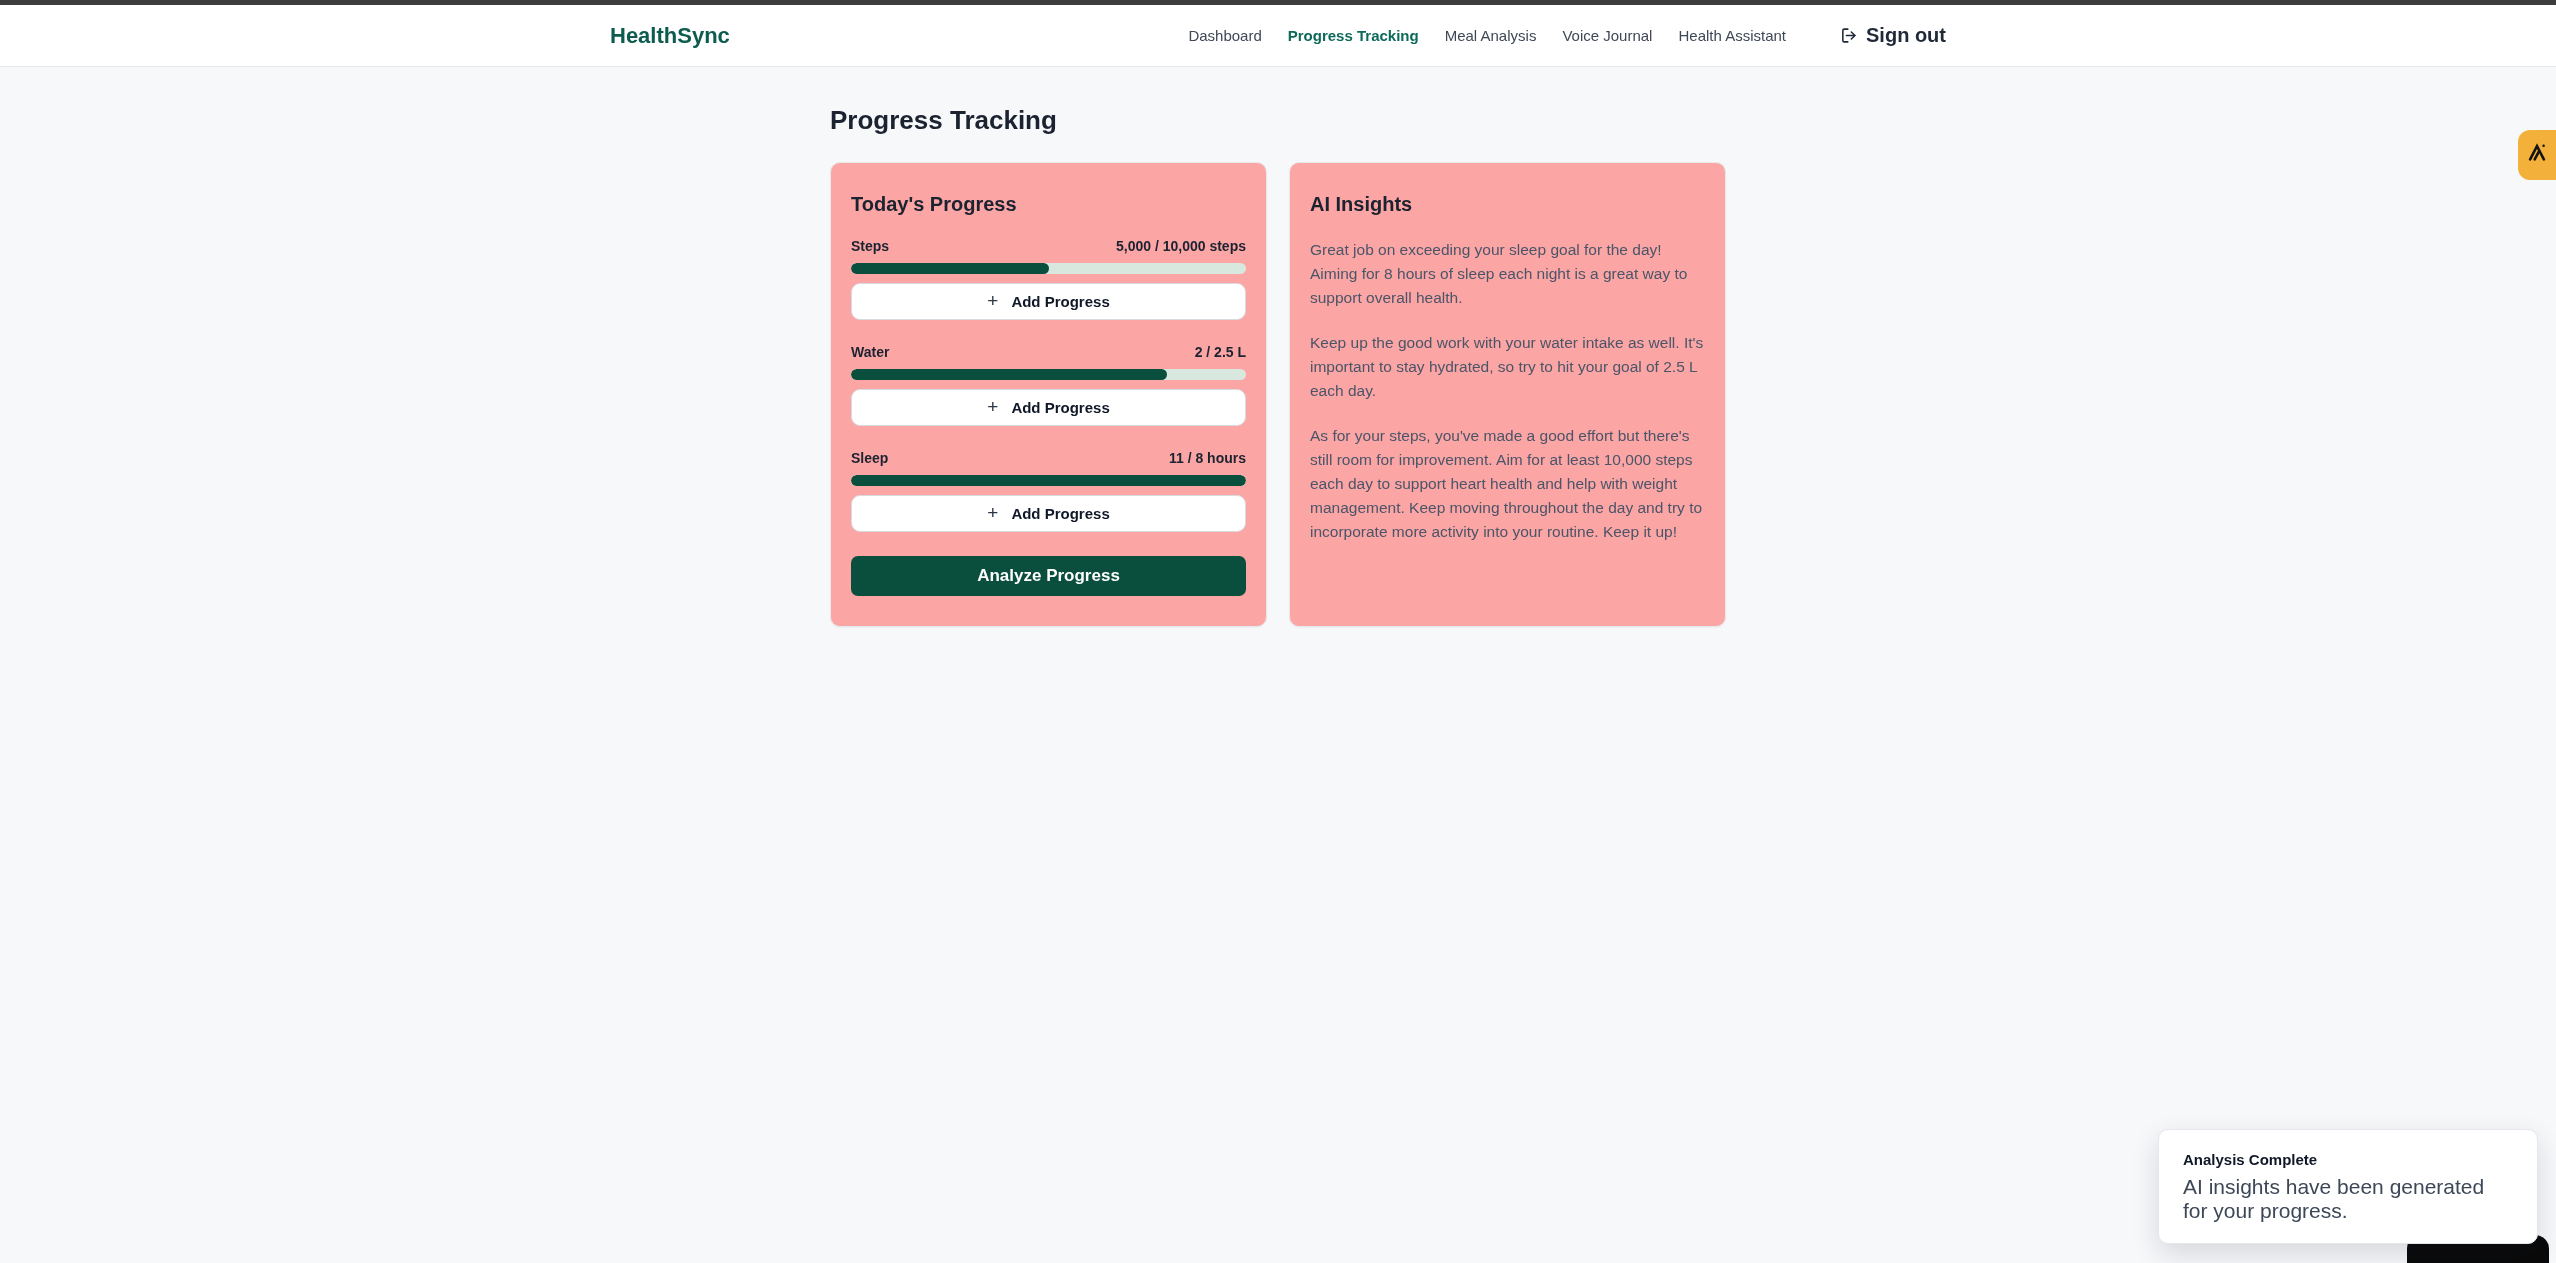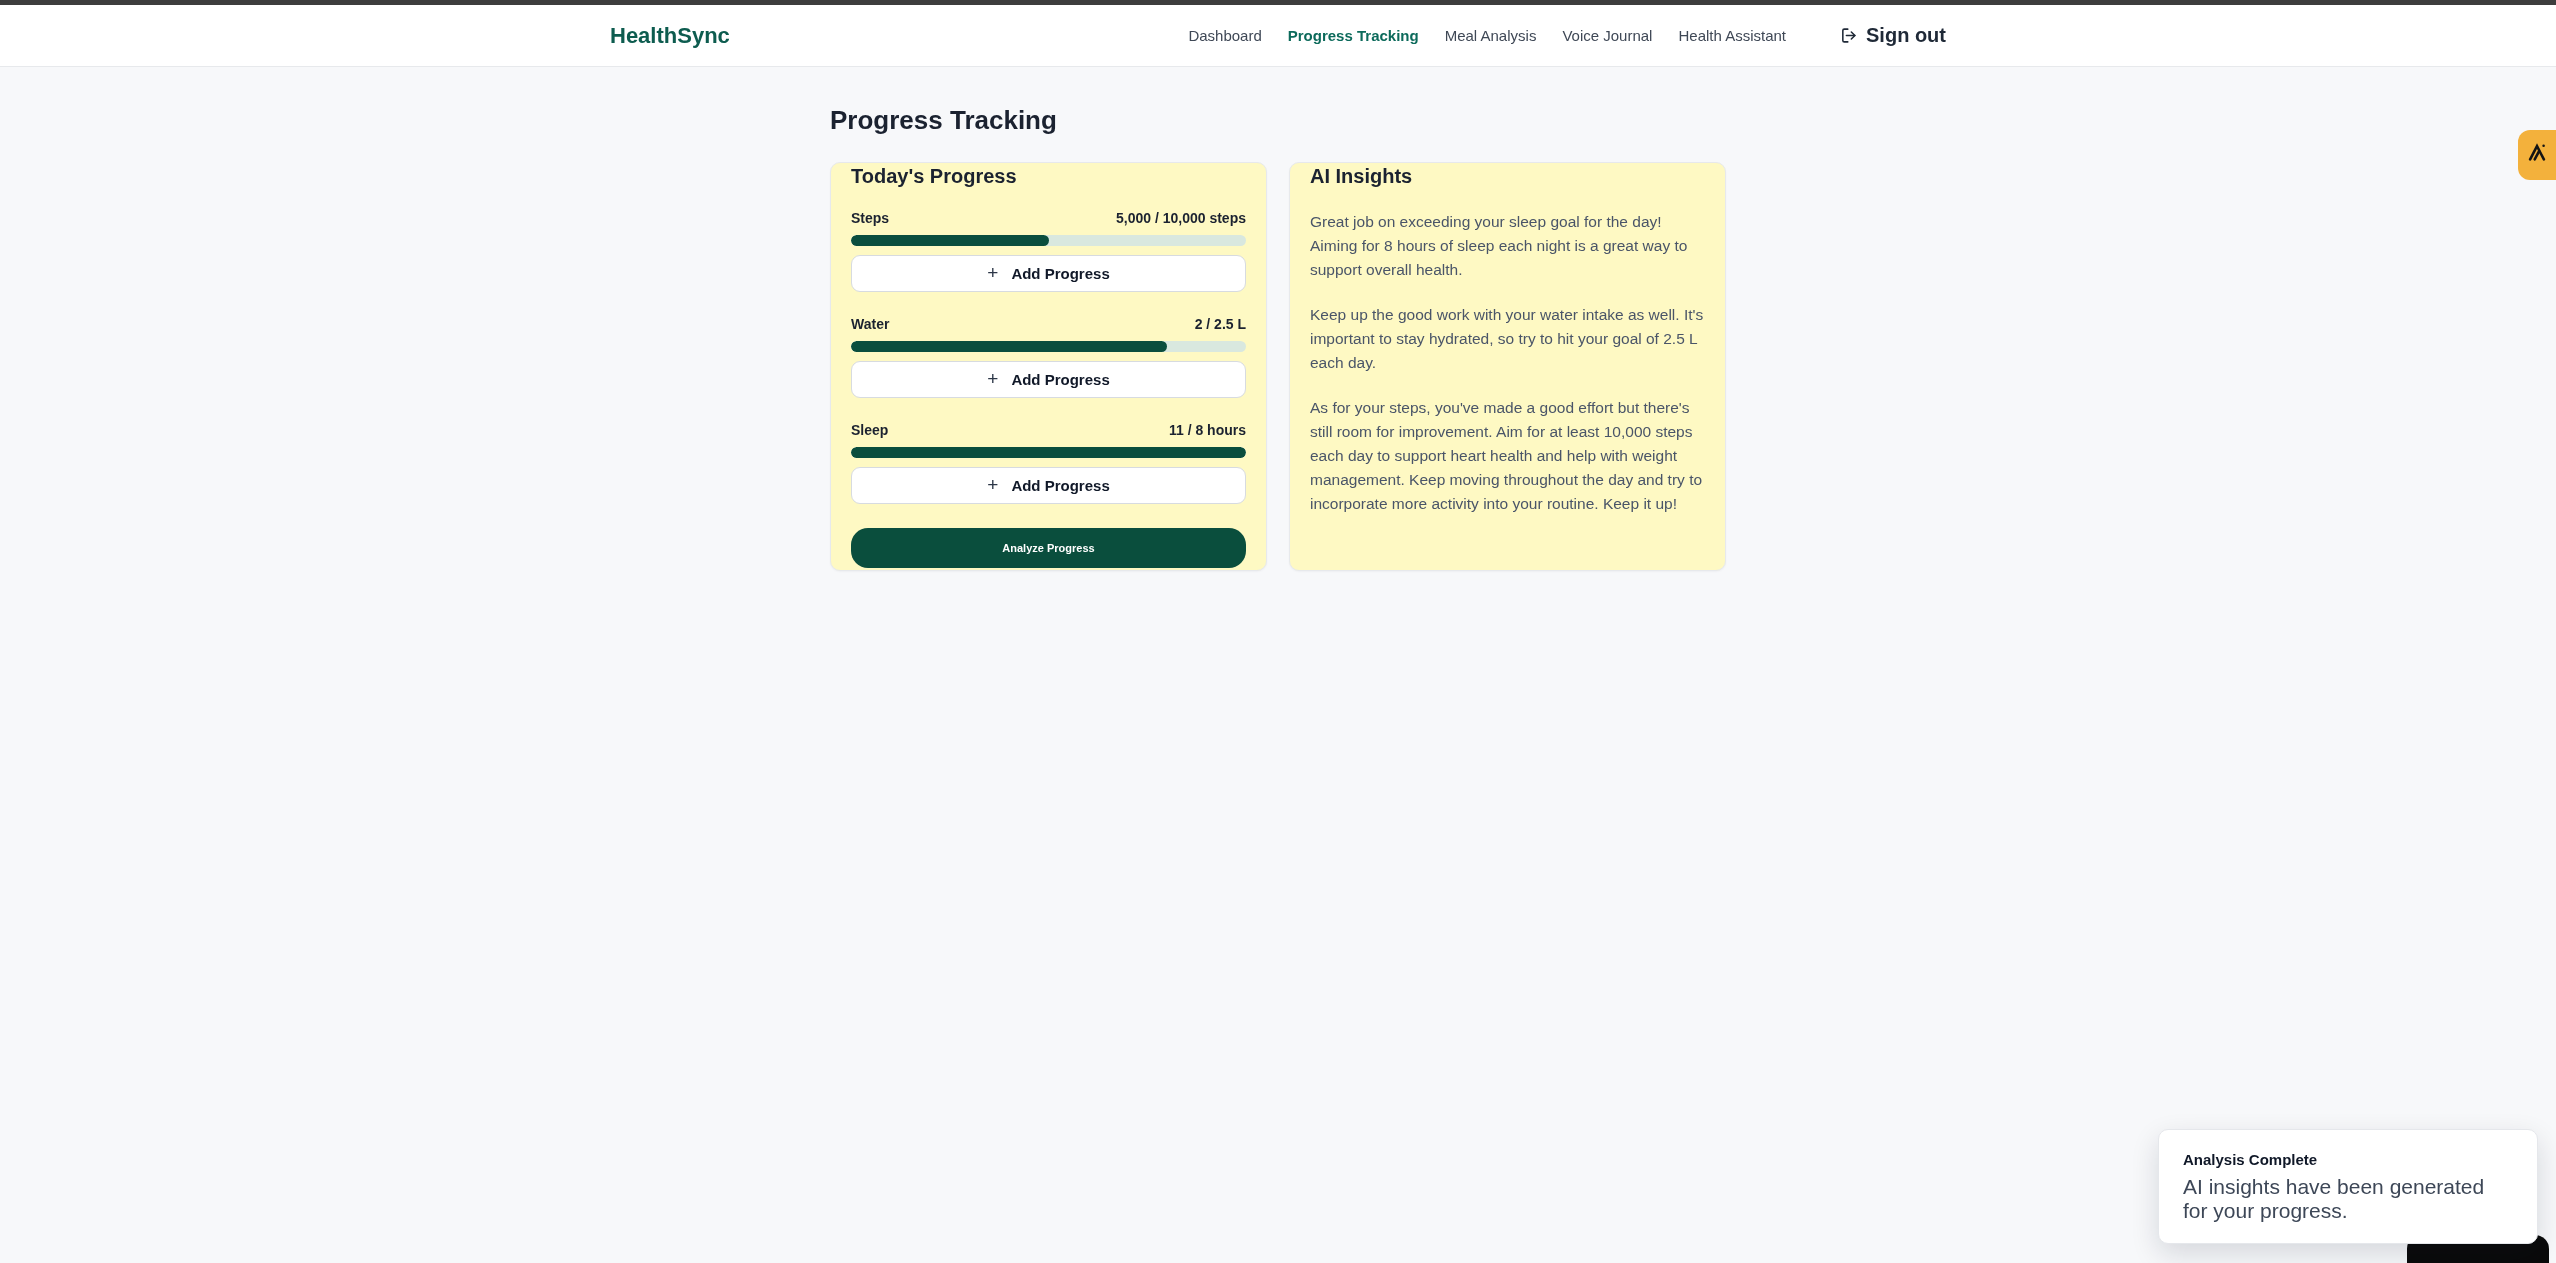--- a/index.html
+++ b/index.html
@@ -26,22 +26,22 @@
   .nav-item.active { color:#0c6a5b; font-weight:700; }
   .signout { display:flex; align-items:center; gap:9px; margin-left:28px; cursor:pointer; }
   .signout .label { font-size:20px; font-weight:600; color:#1f2937; }
   .signout svg { display:block; }
 
   
   .main { width:896px; margin:0 auto; padding-top:38px; }
   .page-title { font-size:26px; font-weight:700; color:#1b2230; margin-bottom:26px; }
   .cards { display:grid; grid-template-columns:437px 437px; gap:22px; align-items:stretch; }
   .card {
-    background:#fef9c3; border:1px solid #e7e9ec; border-radius:10px;
-    padding:2px 20px; box-shadow:0 1px 2px rgba(16,24,40,0.04);
+    background:#fca5a5; border:1px solid #e7e9ec; border-radius:10px;
+    padding:30px 20px; box-shadow:0 1px 2px rgba(16,24,40,0.04);
   }
   .card-title { font-size:20px; font-weight:700; color:#1b2230; margin-bottom:22px; }
 
   
   .metric { margin-bottom:24px; }
   .metric-row { display:flex; justify-content:space-between; align-items:flex-start;gap:24px; }
   .metric-label { font-size:14px; font-weight:600; color:#1b2230; }
   .metric-value { font-size:14px; font-weight:700; color:#1b2230; }
   .bar-track {
     margin-top:9px; height:11px; background:#d9e8df; border-radius:6px;
@@ -50,21 +50,21 @@
   .bar-fill { height:100%; background:#0a4e3d; border-radius:6px; }
   .add-btn {
     margin-top:9px; width:100%; height:37px; background:#ffffff;
     border:1px solid #d7dbe0; border-radius:9px;
     display:flex; align-items:center; justify-content:center; gap:13px;
     cursor:pointer; font-size:15px; font-weight:600; color:#101828;
   }
   .plus { font-size:19px; font-weight:400; color:#2d3748; line-height:1; margin-top:-2px; }
   .analyze-btn {
     margin-top:18px; width:100%; height:40px; background:#0a4e3d; border:none;
-    border-radius:17px; color:#ffffff; font-size:11px; font-weight:700;
+    border-radius:7px; color:#ffffff; font-size:17px; font-weight:700;
     font-family:"Liberation Sans", sans-serif; cursor:pointer;
     display:flex; align-items:center; justify-content:center;
   }
 
   
   .insight-p { font-size:15.5px; line-height:24px; color:#4a5568; margin-bottom:21px; }
   .insight-p:last-child { margin-bottom:8px; }
 
   
   .toast {

